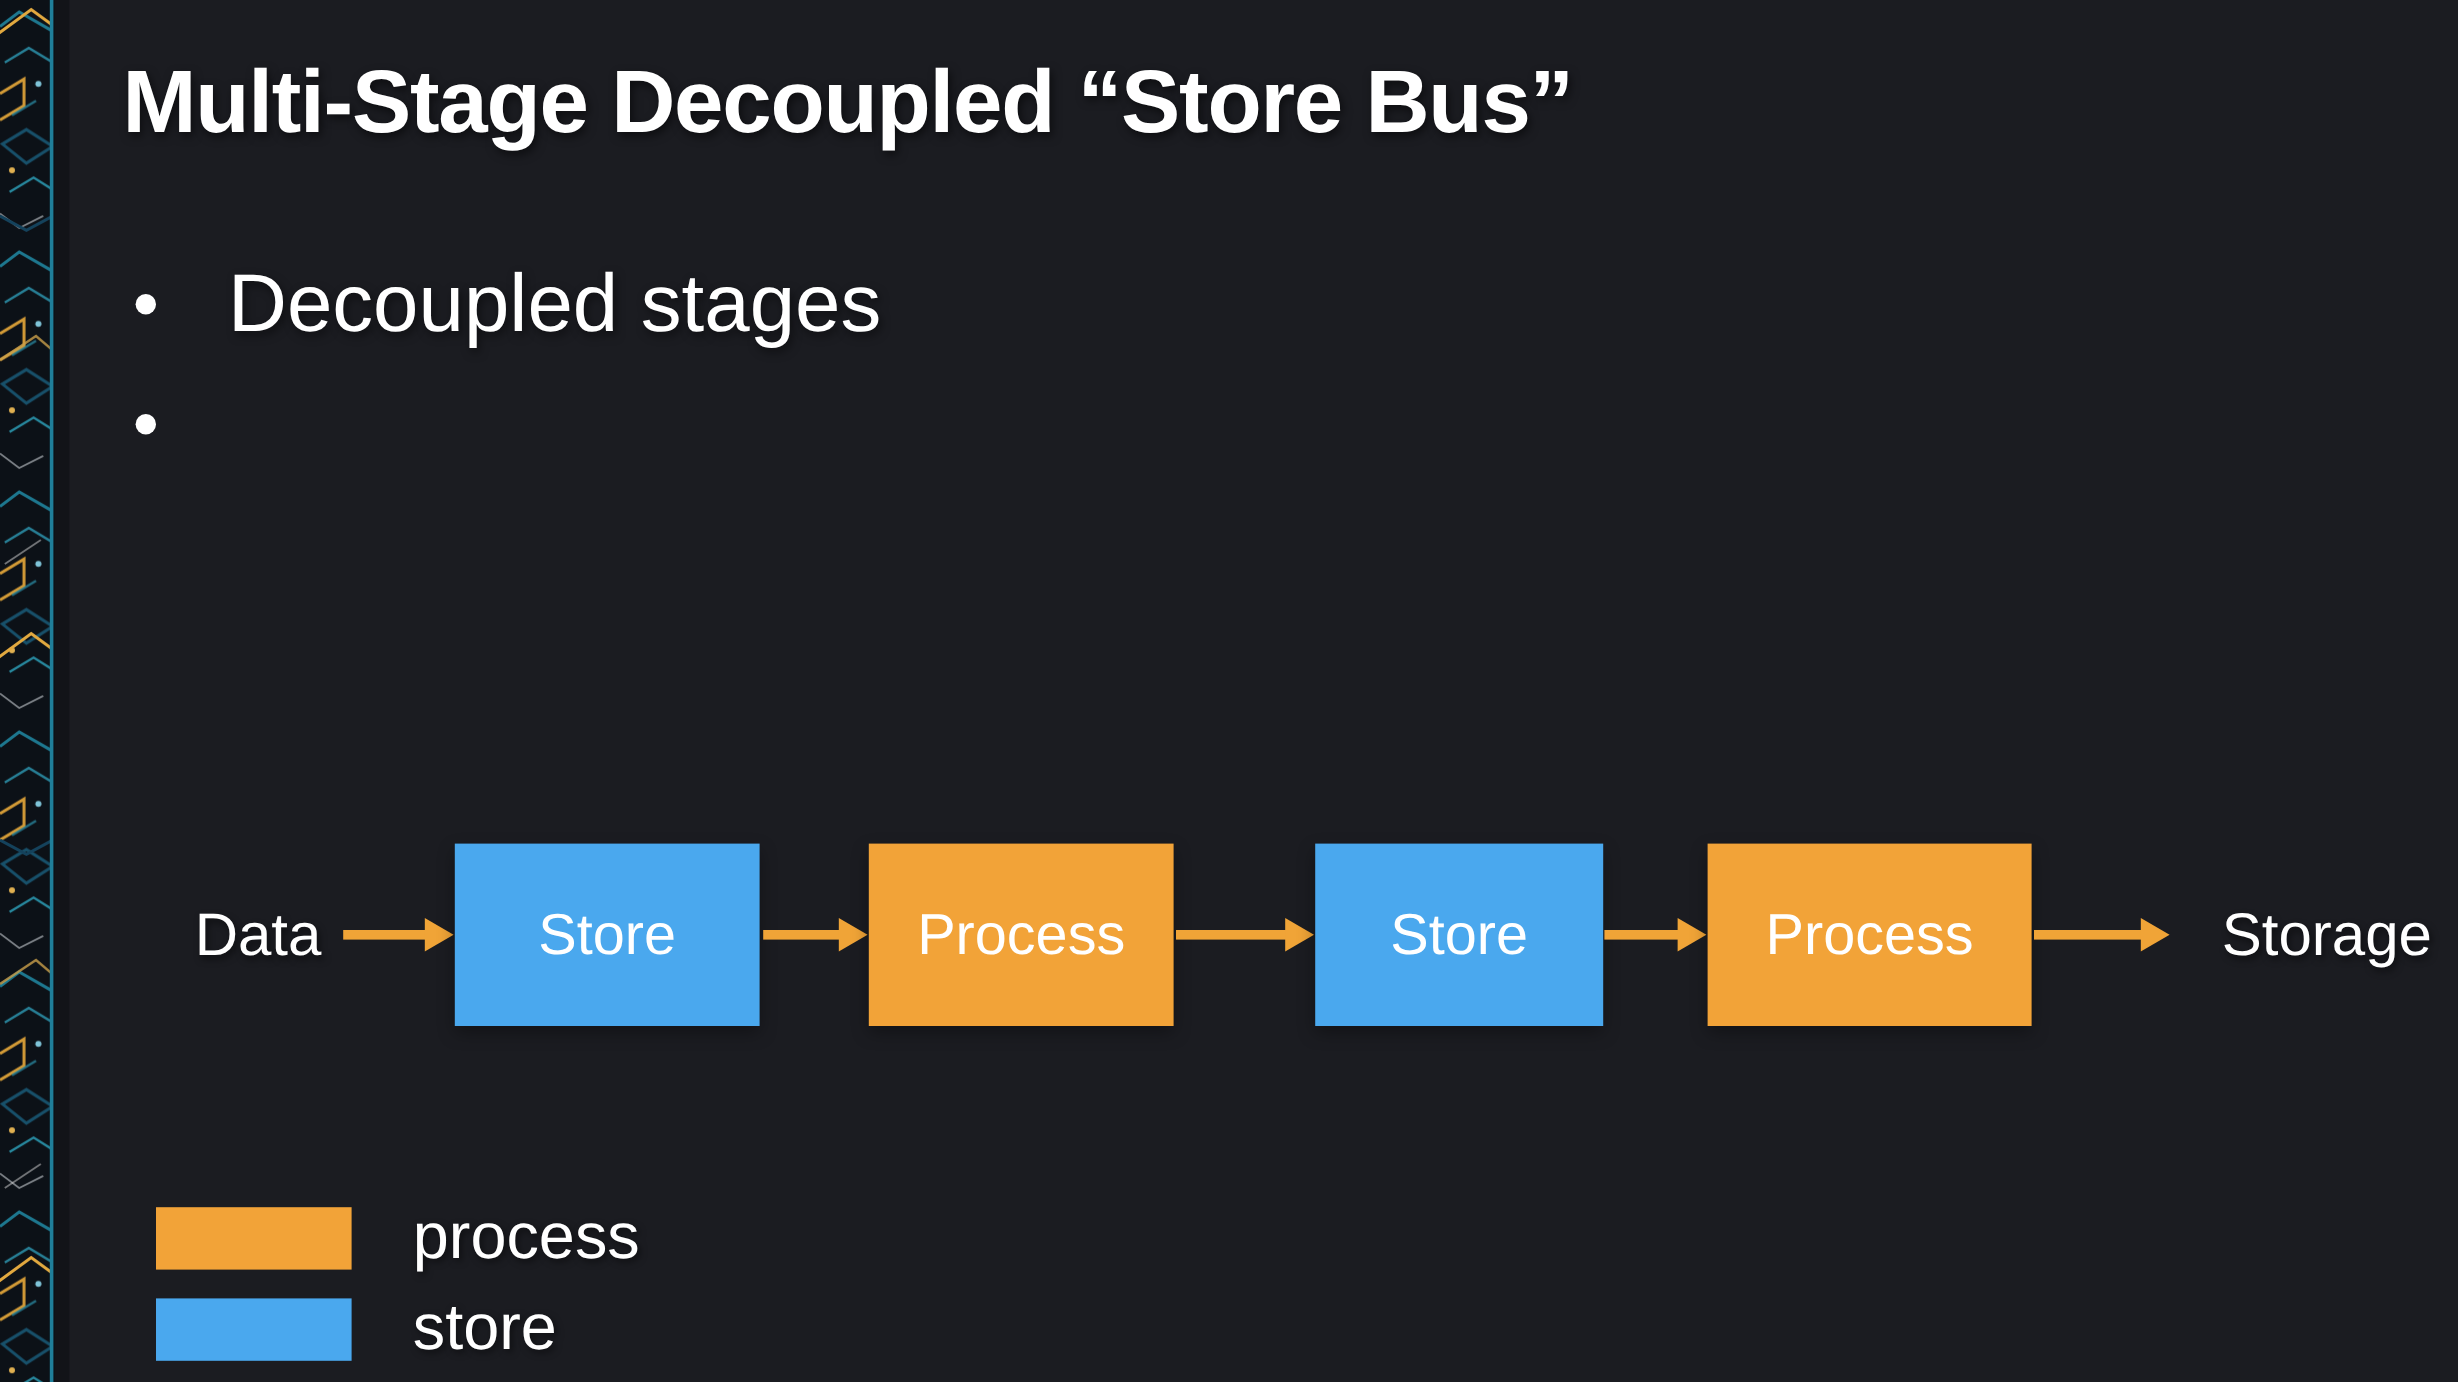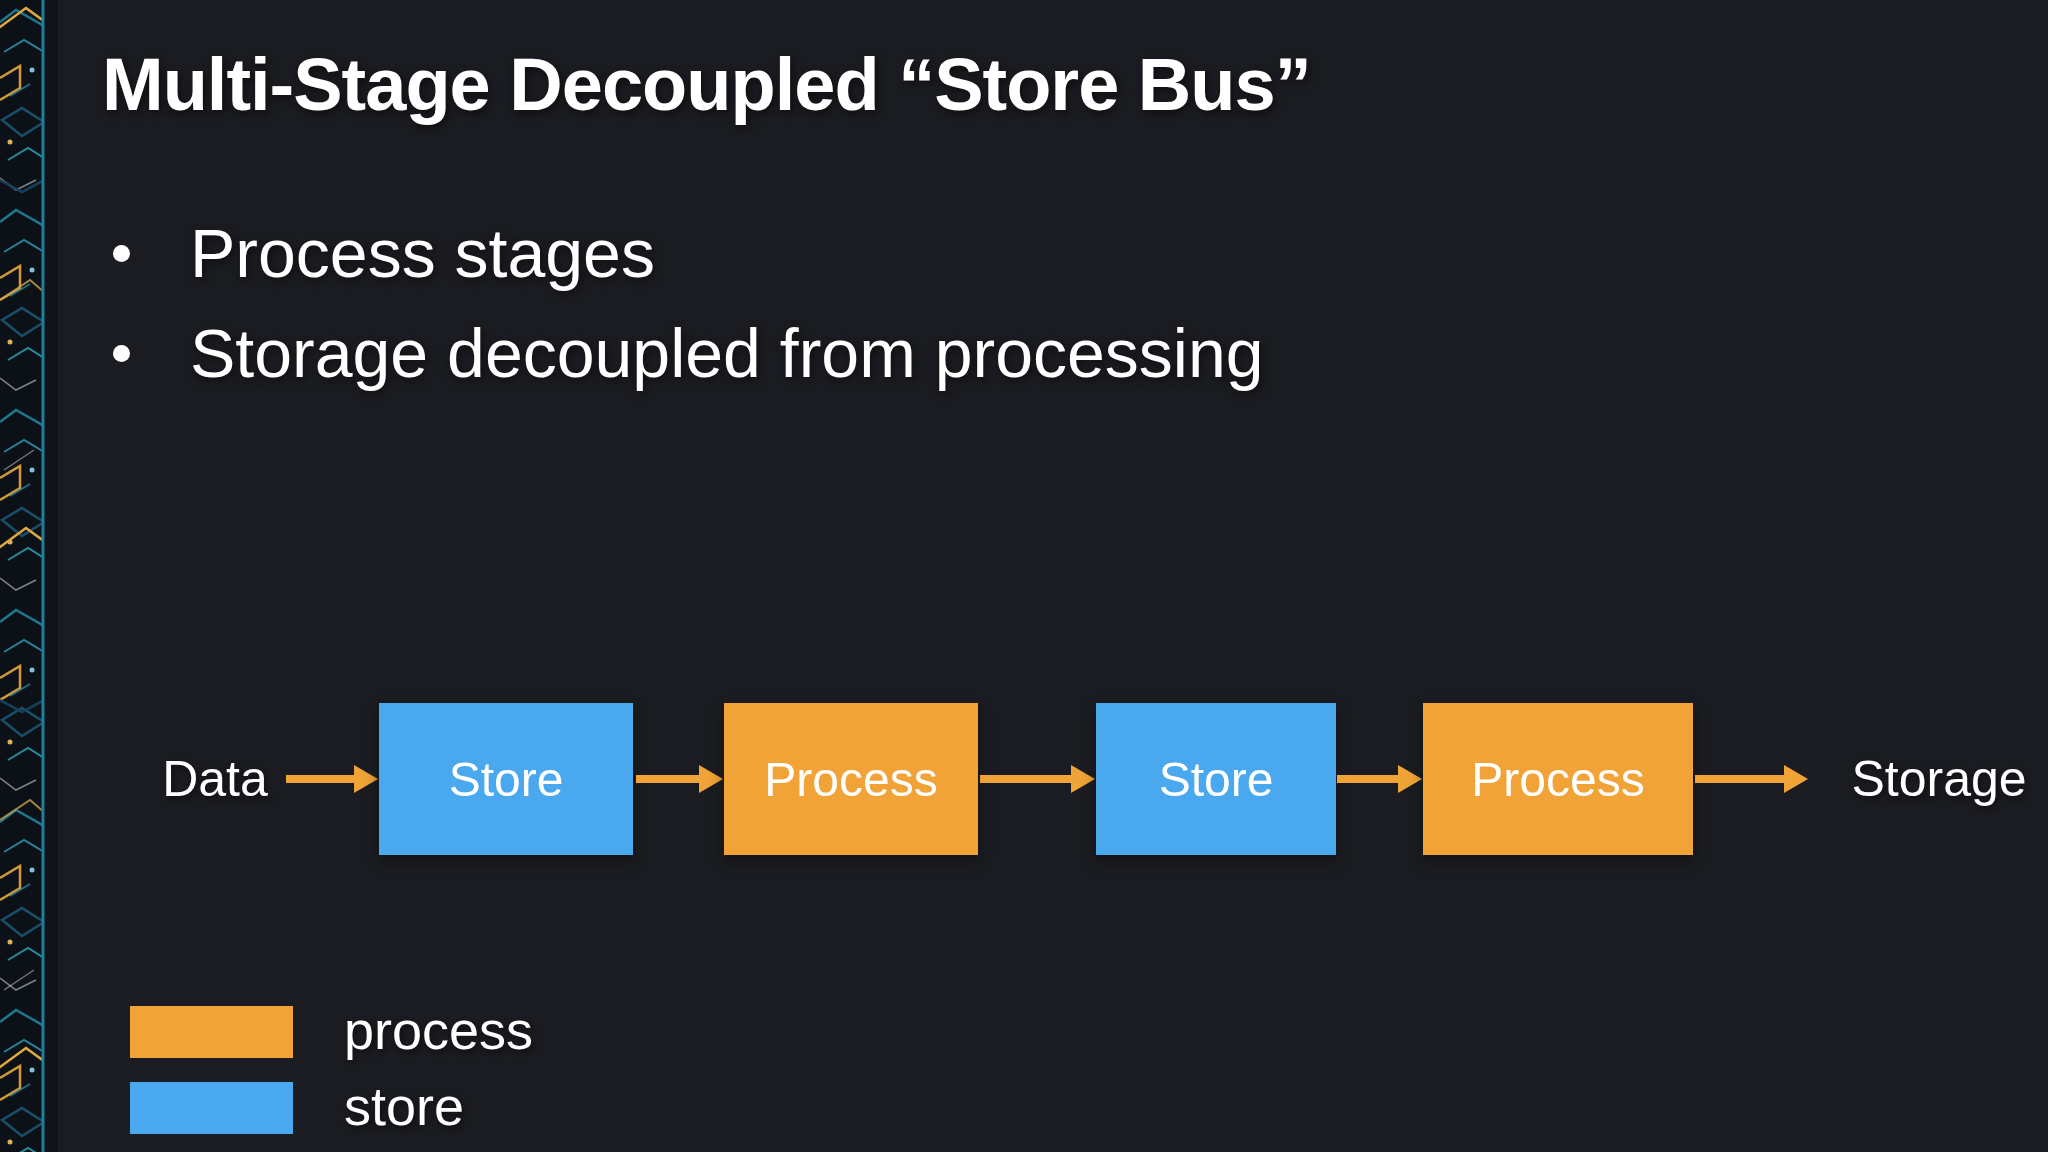--- a/index.html
+++ b/index.html
@@ -157,25 +157,24 @@
   <rect x="46" width="12" height="1152" fill="#121318"></rect>
   <rect width="44" height="1152" fill="url(#circuit)"></rect>
   <rect width="44" height="1152" fill="url(#circuit2)"></rect>
   <line x1="43" y1="0" x2="43" y2="1152" stroke="#1f7e99" stroke-width="3"></line>
 </svg>
 
 <h1 class="slide-title">Multi-Stage Decoupled “Store Bus”</h1>
 
 <div class="bullet-row b1">
   <span class="bullet-dot"></span>
-  <span class="bullet-text">Process stages</span>
+  <span class="bullet-text">Decoupled stages</span>
 </div>
 <div class="bullet-row b2">
   <span class="bullet-dot"></span>
-  <span class="bullet-text">Storage decoupled from processing</span>
 </div>
 
 <div class="flow-diagram">
 
   <div class="flow-endpoint endpoint-data">Data</div>
 
   <div class="flow-arrow arrow-1">
     <div class="shaft"></div>
     <div class="head"></div>
   </div>

